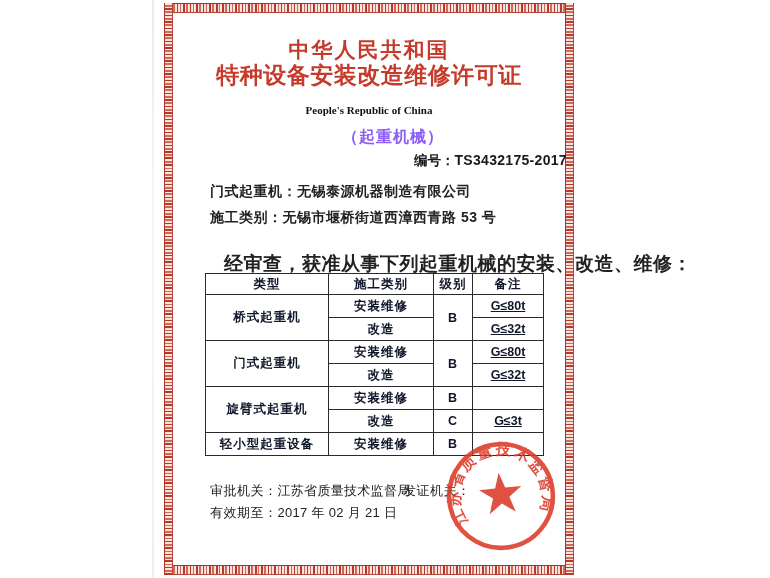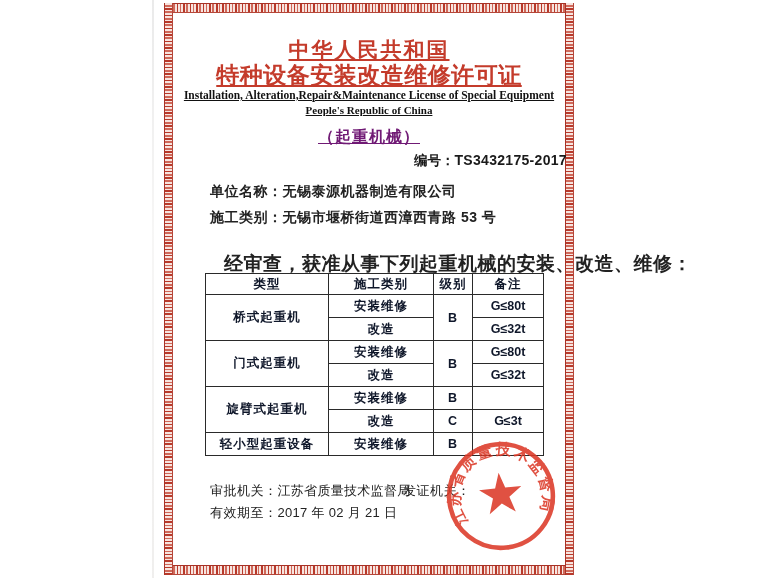--- a/index.html
+++ b/index.html
@@ -42,40 +42,41 @@
       #d0695a 3px 4.5px, #f7e4df 4.5px 6.5px);
     border-left: 1.5px solid #a83226;
     border-right: 1.5px solid #b5473a;
   }
   .band-top { top: 0; }
   .band-bottom { bottom: 0; }
   .band-left { left: 0; }
   .band-right { right: 0; }
 
   
-  .t-center { position: absolute; left: 164px; width: 410px; text-align: center; text-decoration: underline; }
+  .t-center { position: absolute; left: 164px; width: 410px; text-align: center; }
   .title-cn-1 {
     top: 36px; font-size: 21px; font-weight: bold;
     color: #c43b2b; letter-spacing: 2px;
   }
   .title-cn-2 {
     top: 60px; font-size: 23px; font-weight: bold;
     color: #c43b2b; letter-spacing: 0.5px;
   }
   .title-en-1 {
     top: 89px; font-size: 11.5px; font-weight: bold; color: #111;
     font-family: "Liberation Serif", "DejaVu Serif", serif;
   }
   .title-en-2 {
     top: 104px; font-size: 11px; font-weight: bold; color: #111;
     font-family: "Liberation Serif", "DejaVu Serif", serif;
   }
   .category {
-    top: 127px; font-size: 16px; font-weight: bold; color: #701a75;
+    top: 127px; font-size: 16px; font-weight: bold; color: #8b5cf6;
     letter-spacing: 1px;
+    margin-left: 24px;
   }
   .license-no {
     position: absolute; left: 414px; top: 152px;
     font-size: 13.5px; font-weight: bold; color: #1a1a1a;
   }
   .license-no .num { font-size: 14px; letter-spacing: 0.3px; }
 
   
   .info-line { position: absolute; left: 210px; font-size: 14px; font-weight: bold; color: #222; letter-spacing: 0.5px; }
   .info-name { top: 183px; }
@@ -96,21 +97,21 @@
     vertical-align: middle;
     padding: 0;
     height: 23px;
     letter-spacing: 1px;
   }
   .license-table th { height: 21px; font-size: 12.5px; }
   .col-type  { width: 123px; }
   .col-work  { width: 105px; }
   .col-level { width: 39px; }
   .col-note  { width: 71px; }
-  .license-table .note-cell { letter-spacing: 0; }
+  .license-table .note-cell { letter-spacing: 0; text-decoration: underline; }
 
   
   .foot { position: absolute; font-size: 13px; font-weight: normal; color: #222; letter-spacing: 0.5px; }
   .foot-approval { left: 210px; top: 482px; }
   .foot-issuer   { left: 403px; top: 482px; }
   .foot-valid    { left: 210px; top: 504px; text-align: center; }
   .foot-issued   { left: 403px; top: 504px; }
   .foot .val { letter-spacing: 0.3px; }
 
   
@@ -131,30 +132,29 @@
 
   <div class="frame">
     <div class="band band-h band-top"></div>
     <div class="band band-h band-bottom"></div>
     <div class="band band-v band-left"></div>
     <div class="band band-v band-right"></div>
   </div>
 
   <div class="t-center title-cn-1">中华人民共和国</div>
   <div class="t-center title-cn-2">特种设备安装改造维修许可证</div>
-  <div class="t-center title-en-1">Installation, Alteration,Repair&amp;Maintenance License of Special Equipment</div>
   <div class="t-center title-en-2">People's Republic of China</div>
   <div class="t-center category">（起重机械）</div>
 
   <div class="license-no">
     <span>编号：</span><span class="num">TS3432175-2017</span>
   </div>
 
   <div class="info-line info-name">
-    <span>单位名称：</span><span>无锡泰源机器制造有限公司</span>
+    <span>门式起重机：</span><span>无锡泰源机器制造有限公司</span>
   </div>
   <div class="info-line info-addr">
     <span>施工类别：</span><span>无锡市堰桥街道西漳西青路 53 号</span>
   </div>
   <div class="statement">经审查，获准从事下列起重机械的安装、改造、维修：</div>
 
   <table class="license-table">
     <colgroup>
       <col class="col-type">
         <col class="col-work">

